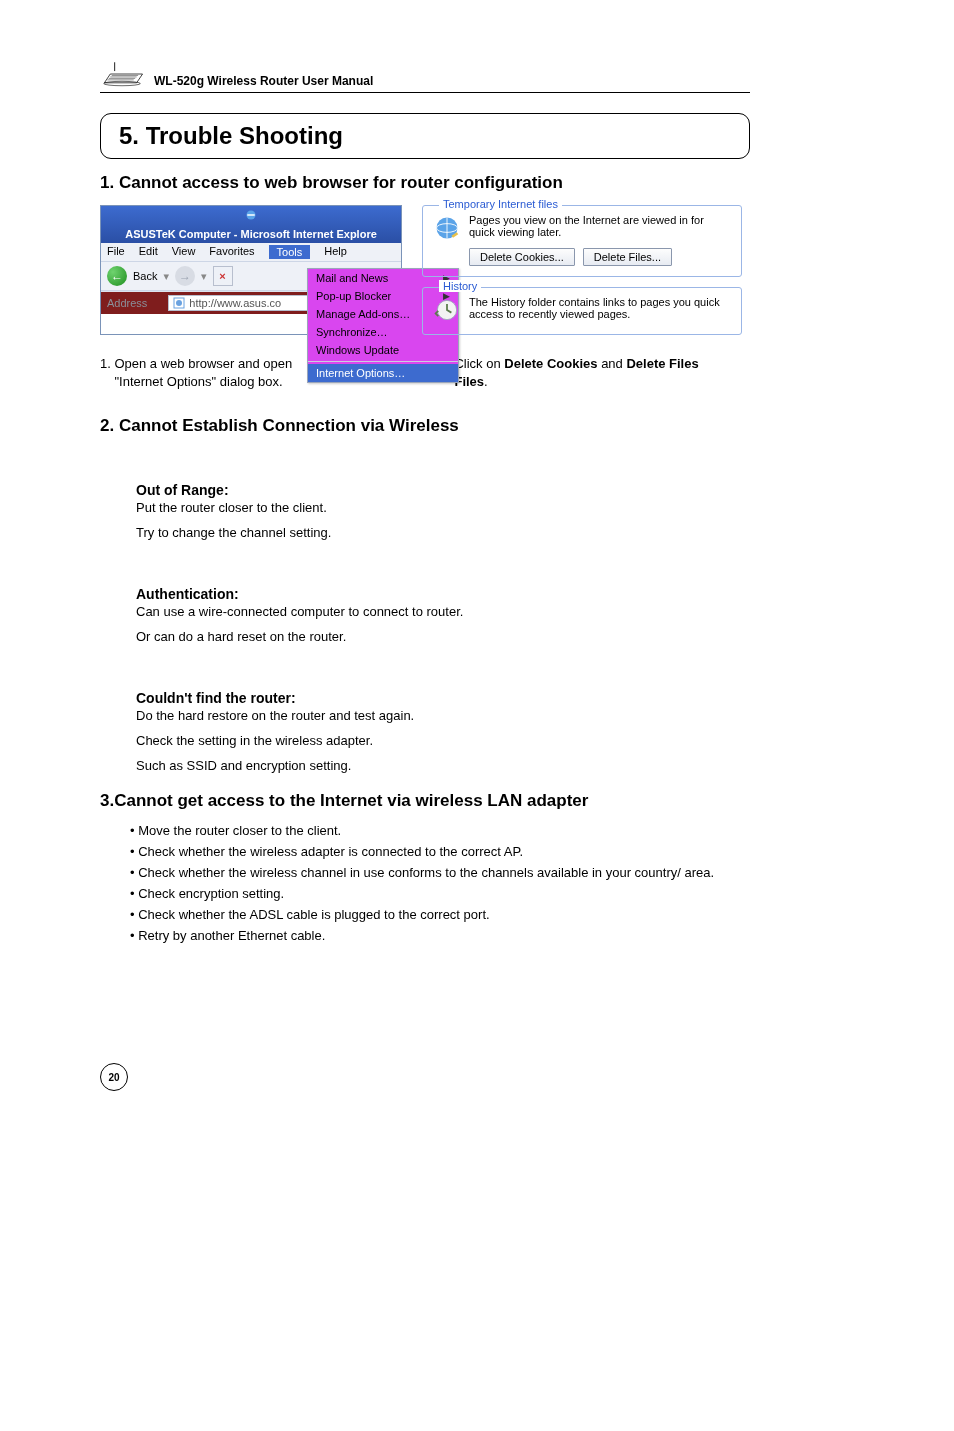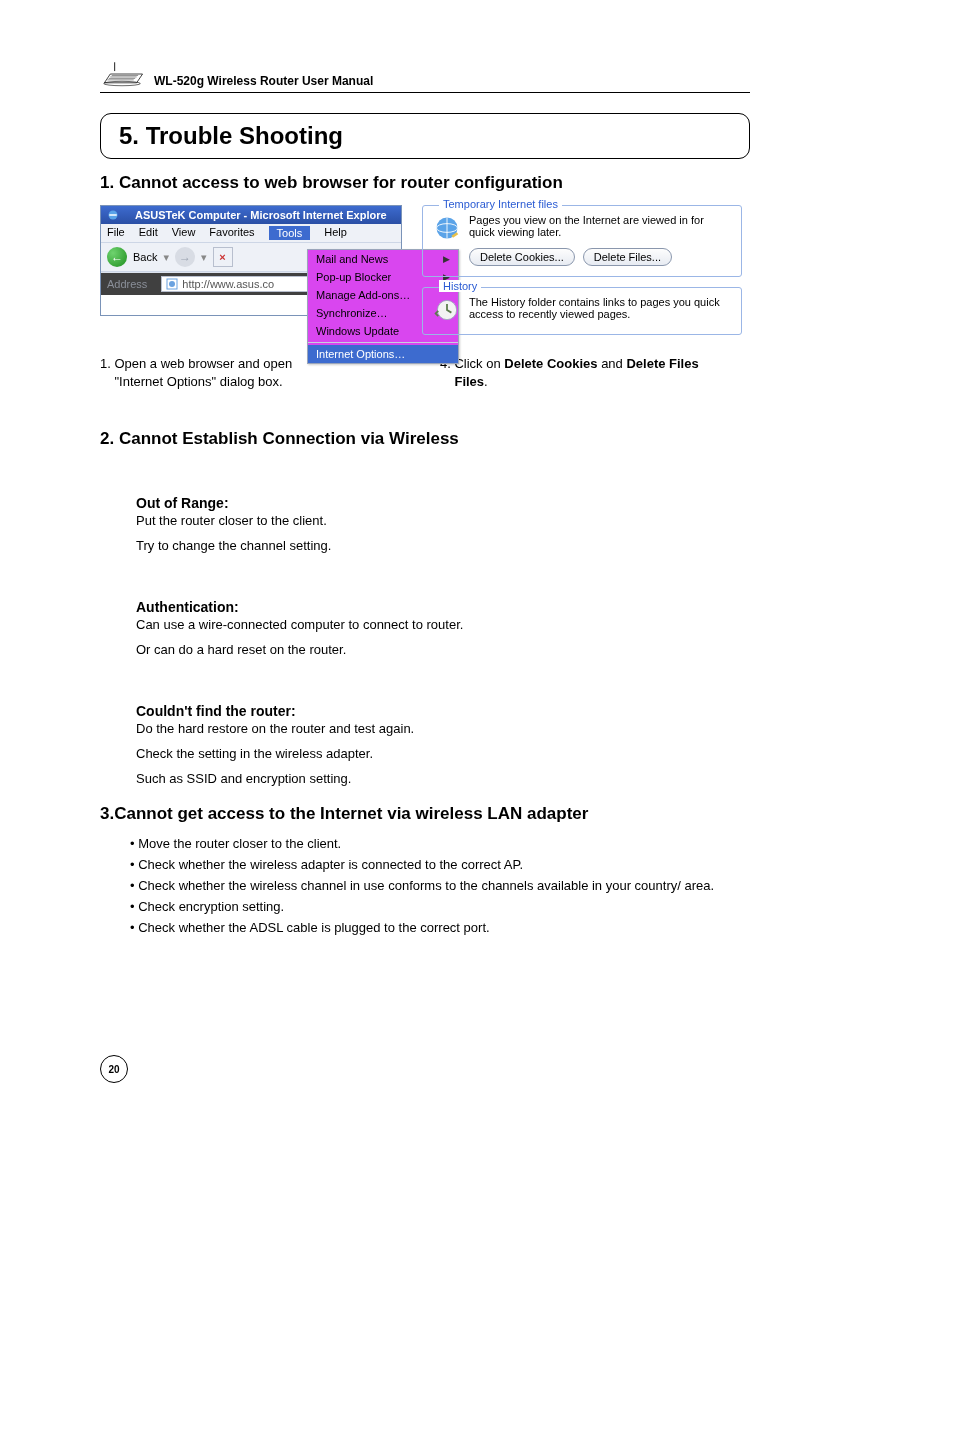--- a/index.html
+++ b/index.html
@@ -60,21 +60,22 @@
     font-size: 11px;
     background: #fff;
   }
   .ie-title {
     background: linear-gradient(#3d6bcf,#2a4fa5);
     color: #fff;
     padding: 3px 6px;
     font-weight: bold;
     display: flex;
     align-items: center;
-    gap: 16px;
+    gap: 7px;
+    flex-direction: column;
   }
   .ie-menubar {
     background: #eef1f7;
     padding: 2px 6px;
     display: flex;
     gap: 14px;
     border-bottom: 1px solid #cdd6e6;
   }
   .ie-menubar .sel {
     background: #3d6bcf;
@@ -97,21 +98,21 @@
   }
   .ie-fwd {
     width: 20px; height: 20px; border-radius: 50%;
     background: #d8dce4;
     display:flex;align-items:center;justify-content:center;color:#9aa2b0;font-size:12px;
   }
   .ie-stop {
     width:18px;height:18px;border:1px solid #b8bfce;display:flex;align-items:center;justify-content:center;color:#c33;font-weight:bold;
   }
   .ie-addr {
-    background:#404040;padding:3px 6px;display:flex;align-items:center;gap:14px;color:#8a8f99;
+    background:#7f1d1d;padding:3px 6px;display:flex;align-items:center;gap:21px;color:#8a8f99;
     border-top:1px solid #dde3ee;
   }
   .ie-addr-box {
     flex:1;background:#fff;border:1px solid #b8bfce;color:#555;padding:1px 4px;display:flex;align-items:center;gap:4px;
   }
   .ie-drop {
     position:absolute;left:170px;top:6px;background:#d946ef;border:1px solid #9aa5ba;font-size:11px;
     width:150px;
     box-shadow:1px 1px 2px rgba(0,0,0,.2);
     margin-left:36px;
@@ -119,21 +120,21 @@
   .ie-drop div{padding:3px 8px;display:flex;justify-content:space-between;align-items:center;}
   .ie-drop .sep{border-top:1px solid #c8cfde;padding:0;margin:2px 0;height:0;}
   .ie-drop .hl{background:#3d6bcf;color:#fff;}
   
   .opt-panel{width:320px;font-size:11px;}
   .fieldset{border:1px solid #9bb6e6;border-radius:3px;padding:8px 10px 10px;margin-bottom:10px;position:relative;}
   .fieldset .legend{position:absolute;top:-8px;left:16px;background:#fff;padding:0 4px;color:#2a5bd3;font-size:11px;}
   .fs-row{display:flex;gap:8px;align-items:flex-start;}
   .fs-icon{width:28px;height:28px;flex:none;}
   .fs-btns{display:flex;gap:8px;margin-top:6px;margin-left:36px;}
-  .winbtn{border:1px solid #8a97ad;background:linear-gradient(#fdfdfd,#e7ebf2);border-radius:9px;padding:2px 10px;font-size:11px;}
+  .winbtn{border:1px solid #8a97ad;background:linear-gradient(#fdfdfd,#e7ebf2);border-radius:1px;padding:2px 10px;font-size:11px;}
   .caption{font-size:13px;margin-top:10px;line-height:1.35;}
   .cap-row{display:flex;gap:30px;}
   .cap-col{flex:1;}
   .subhead{font-weight:bold;font-size:14px;margin-top:6px;}
   .body-p{font-size:13px;margin:6px 0 10px 36px;}
   .body-p.first{margin-left:36px;margin-top:2px;}
   .indent-block{margin-left:36px;margin-top:46px;}
   .bullets{margin:6px 0 0 30px;padding:0;}
   .bullets li{font-size:13px;list-style:none;margin:6px 0;padding-left:14px;text-indent:-14px;}
   .bullets li::before{content:"• ";}
@@ -269,21 +270,21 @@
     <div class="cap-col caption">
       <span>1. Open a web browser and open</span><br>
       &nbsp;&nbsp;&nbsp;&nbsp;<span>"Internet Options" dialog box.</span>
     </div>
     <div class="cap-col caption">
       <span>4. Click on </span><b>Delete Cookies</b><span> and </span><b>Delete Files</b><br>
       &nbsp;&nbsp;&nbsp;&nbsp;<b>Files</b><span>.</span>
     </div>
   </div>
 
-  <div class="section-h" style="margin-top:39px">2. Cannot Establish Connection via Wireless</div>
+  <div class="section-h" style="margin-top:26px">2. Cannot Establish Connection via Wireless</div>
 
   <div class="indent-block">
     <div class="subhead">Out of Range:</div>
   </div>
   <div class="body-p first">Put the router closer to the client.</div>
   <div class="body-p">Try to change the channel setting.</div>
 
   <div class="indent-block">
     <div class="subhead">Authentication:</div>
   </div>
@@ -298,19 +299,20 @@
   <div class="body-p">Such as SSID and encryption setting.</div>
 
   <div class="section-h" style="margin-top:18px">3.Cannot get access to the Internet via wireless LAN adapter</div>
 
   <ul class="bullets">
     <li>Move the router closer to the client.</li>
     <li>Check whether the wireless adapter is connected to the correct AP.</li>
     <li>Check whether the wireless channel in use conforms to the channels available in your country/ area.</li>
     <li>Check encryption setting.</li>
     <li>Check whether the ADSL cable is plugged to the correct port.</li>
+    <li>Retry by another Ethernet cable.</li>
   </ul>
 
   <div class="pagenum-wrap">
     <div class="pagenum">20</div>
   </div>
 
 </div>
 
 </body></html>

